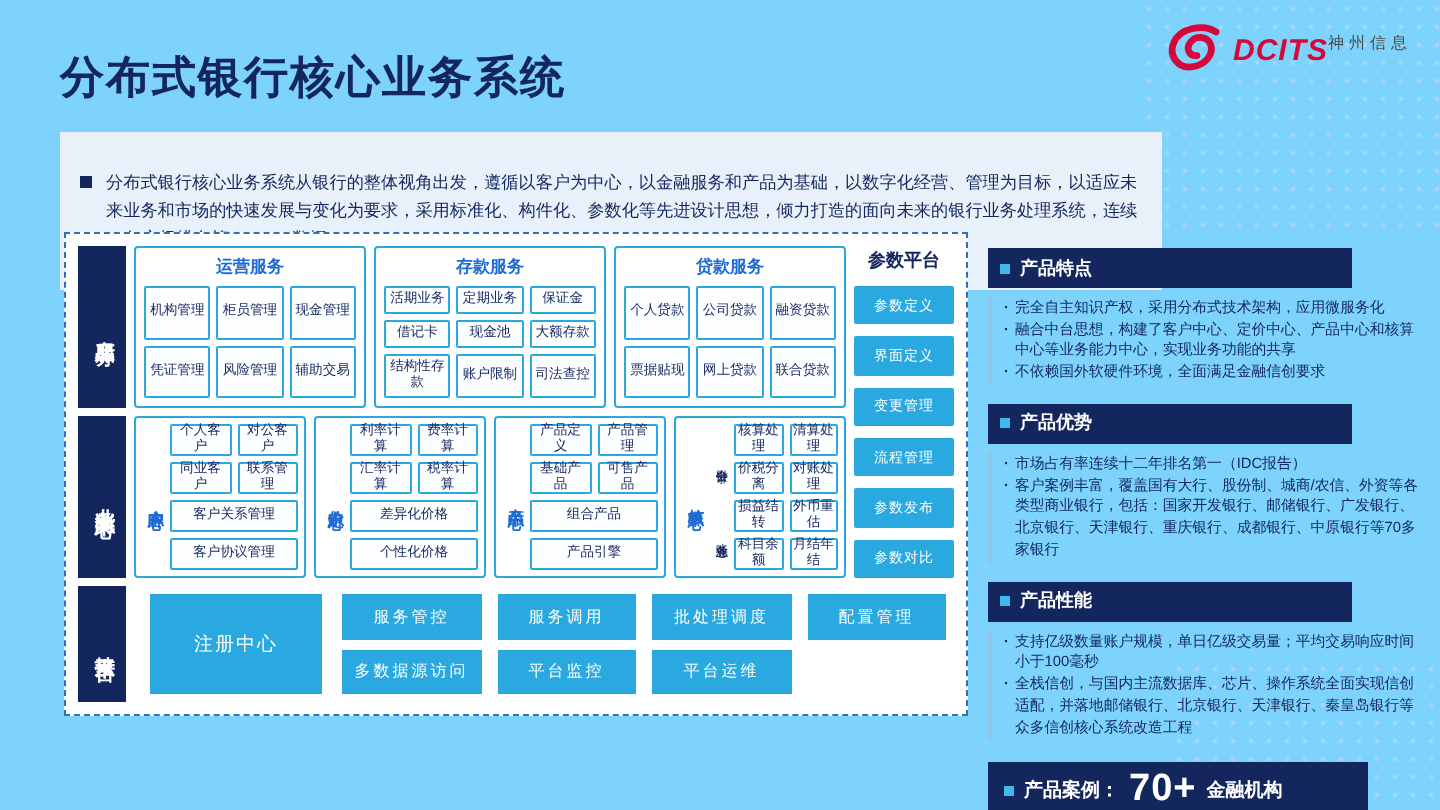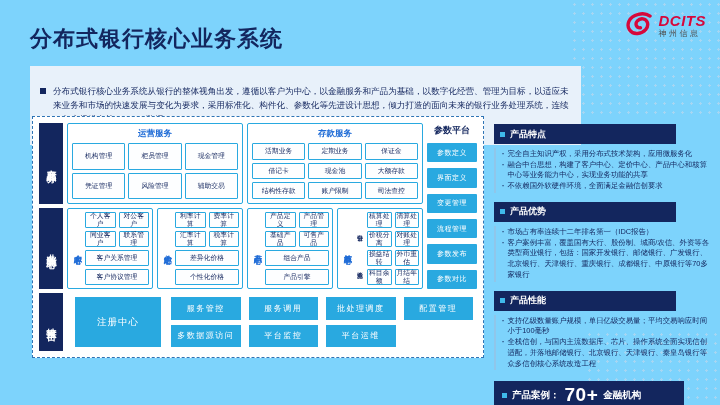--- a/index.html
+++ b/index.html
@@ -7,21 +7,21 @@
   .slide{position:relative;width:720px;height:405px;background:#7dd3fc;overflow:hidden;}
 
   .dots{position:absolute;background-image:radial-gradient(circle,#c9d8ea 1.1px,transparent 1.2px);
         background-size:9px 9px;opacity:.55;z-index:0;}
   .dots-top{right:0;top:0;width:150px;height:118px;}
   .dots-bottom{right:0;bottom:0;width:135px;height:75px;}
 
   .page-title{position:absolute;left:30px;top:24px;font-size:22px;font-weight:bold;color:#13265e;letter-spacing:1px;z-index:2;}
 
   .logo{position:absolute;right:14px;top:12px;display:flex;align-items:center;gap:4px;z-index:2;}
-  .logo-text{display:flex;flex-direction:column;line-height:1.1;}
+  .logo-text{display:flex;flex-direction:row;line-height:1.1;}
   .logo-brand{color:#d6083b;font-weight:bold;font-style:italic;font-size:15px;letter-spacing:.5px;}
   .logo-company{color:#4a4a4a;font-size:8px;letter-spacing:2.5px;}
 
   .intro{position:absolute;left:30px;top:66px;width:551px;box-sizing:border-box;background:#e8f1fa;
          padding:19px 10px;display:flex;gap:7px;z-index:1;}
   .intro-bullet{width:6px;height:6px;background:#13265e;margin-top:3px;flex:none;}
   .intro-text{font-size:8.6px;color:#13265e;line-height:1.6;}
 
   .diagram{position:absolute;left:32px;top:116px;width:452px;height:242px;box-sizing:border-box;
            border:1px dashed #2e74b5;background:#fff;padding:6px;display:flex;flex-direction:column;gap:4px;z-index:1;}
@@ -125,20 +125,31 @@
                   <div class="item">定期业务</div>
                   <div class="item">保证金</div>
                   <div class="item">借记卡</div>
                   <div class="item">现金池</div>
                   <div class="item">大额存款</div>
                   <div class="item">结构性存款</div>
                   <div class="item">账户限制</div>
                   <div class="item">司法查控</div>
                 </div>
               </div>
+              <div class="sgroup">
+                <div class="sgroup-title">贷款服务</div>
+                <div class="sgrid" style="grid-template-columns: repeat(3, 1fr);">
+                  <div class="item">个人贷款</div>
+                  <div class="item">公司贷款</div>
+                  <div class="item">融资贷款</div>
+                  <div class="item">票据贴现</div>
+                  <div class="item">网上贷款</div>
+                  <div class="item">联合贷款</div>
+                </div>
+              </div>
             </div>
         </div>
         <div class="drow">
           <div class="side-label">业务能力中心</div>
           <div class="row-groups" id="capability-groups">
               <div class="vgroup">
                 <div class="vtitle">客户中心</div>
                 <div class="vrows">
                   <div class="vrow">
                     <div class="item">个人客户</div>

